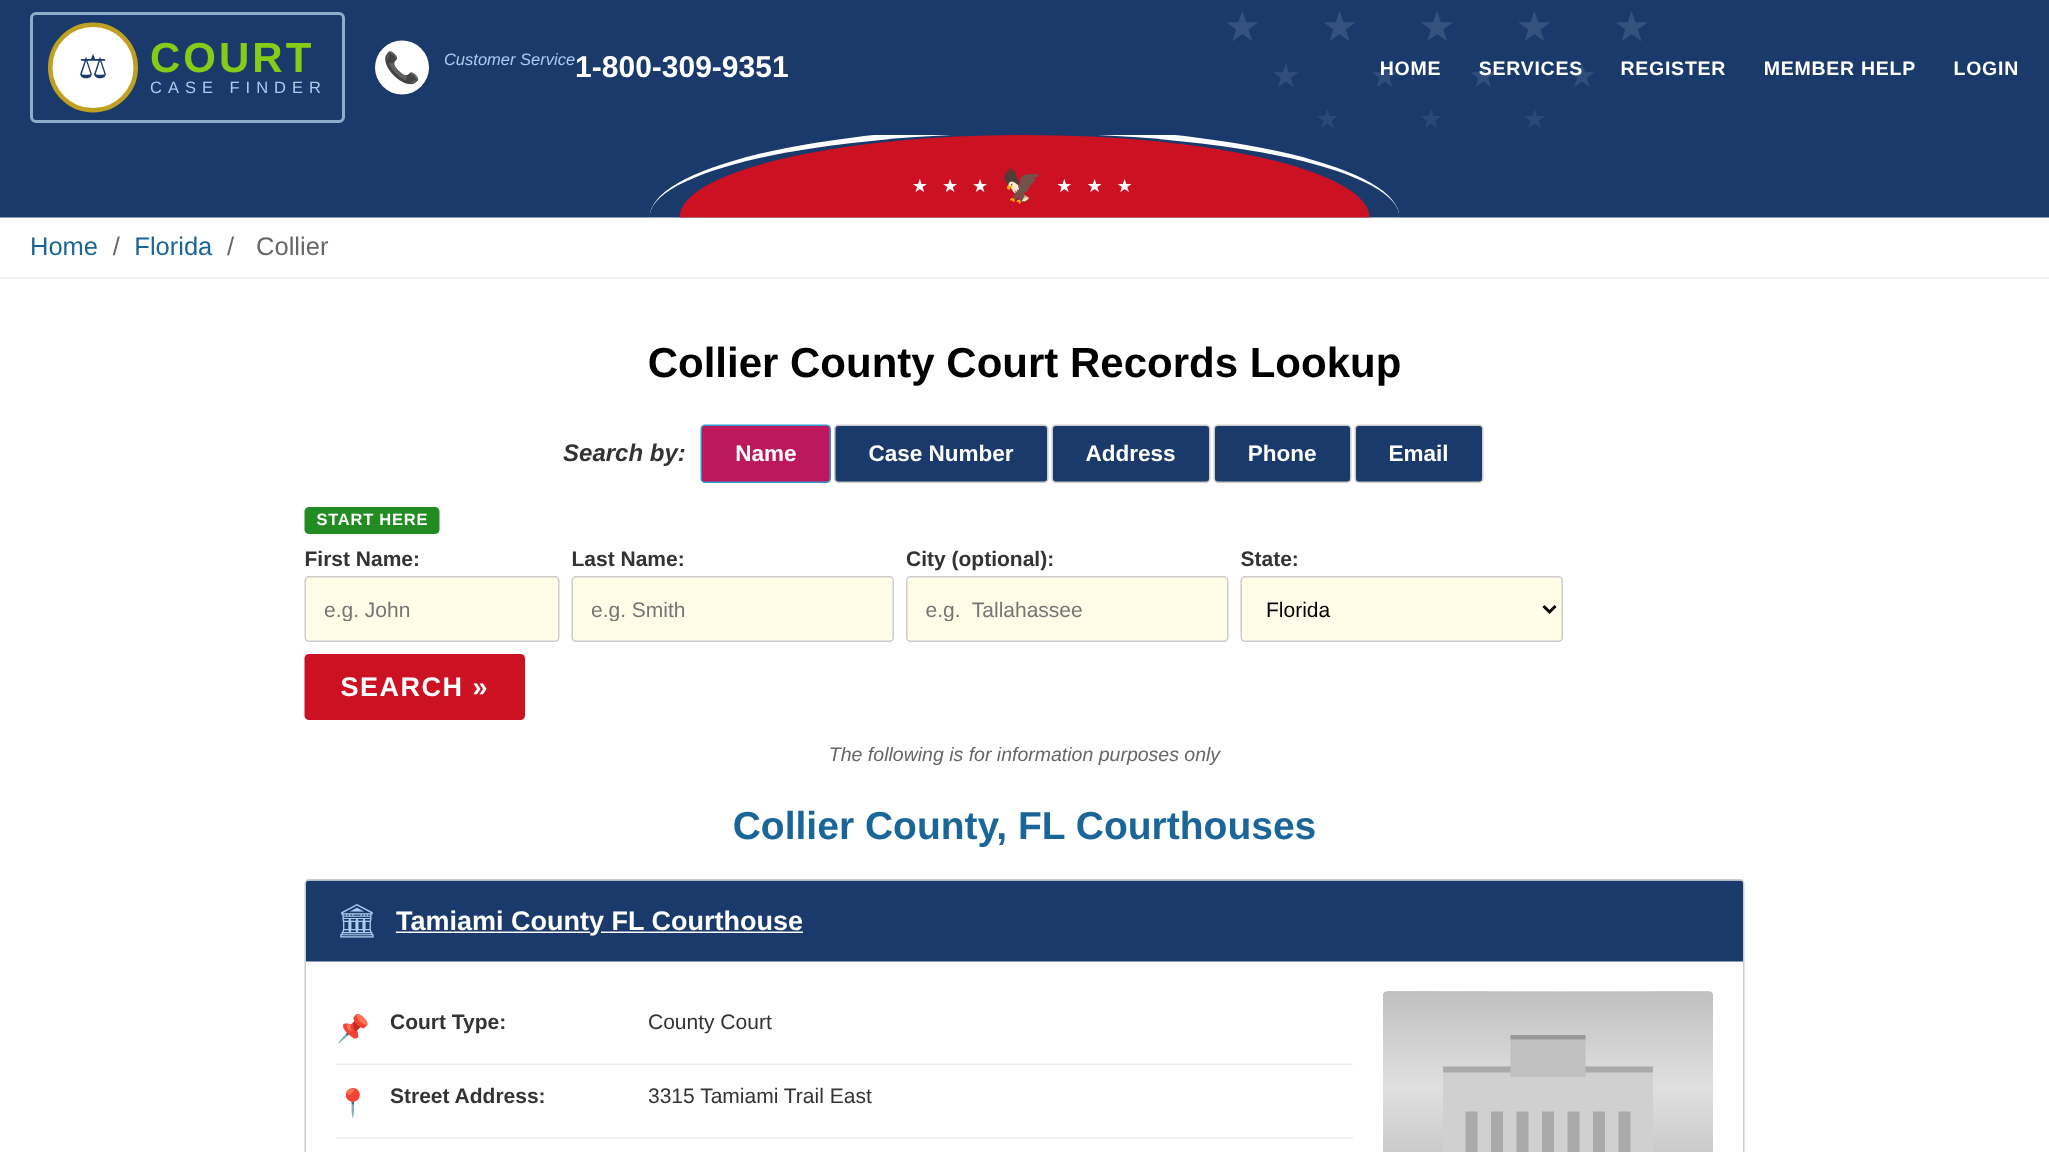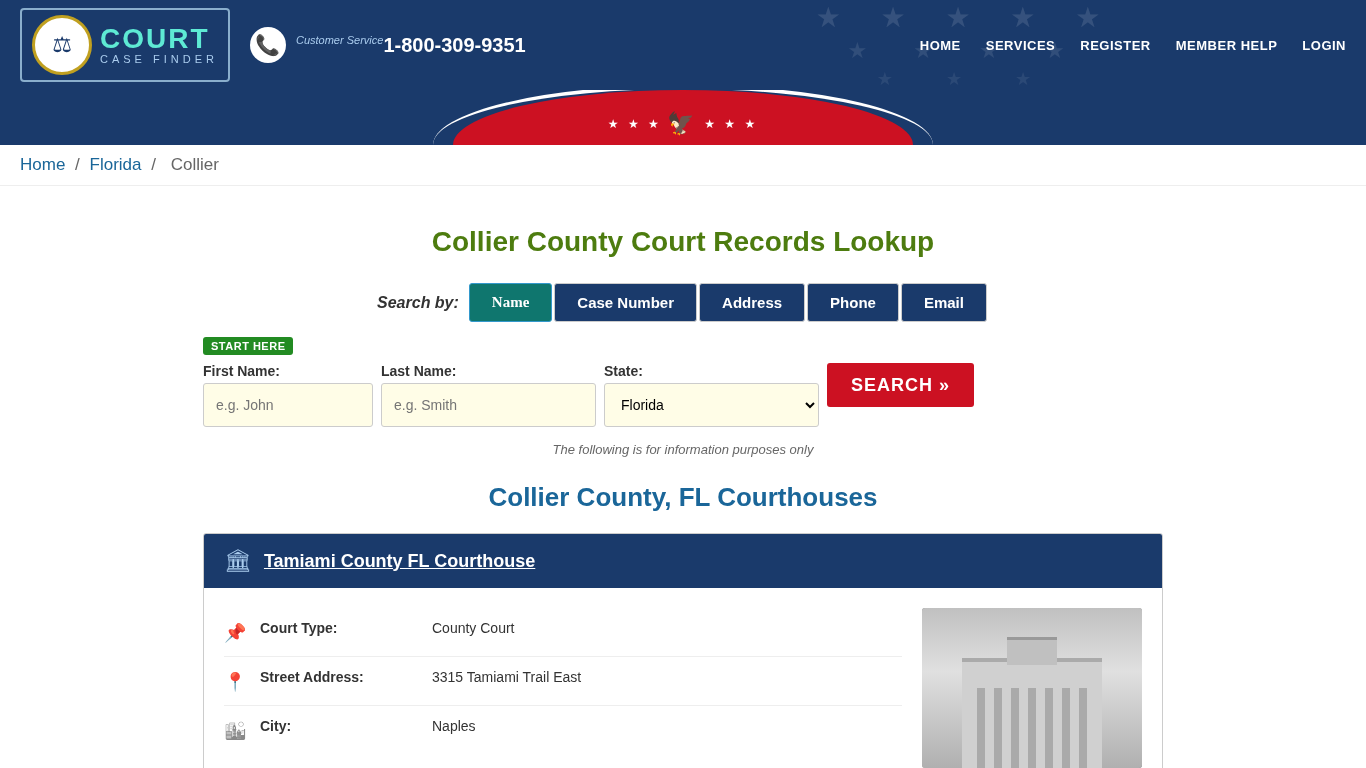--- a/index.html
+++ b/index.html
@@ -43,21 +43,21 @@
       color: #1a3a6b;
       margin-right: 8px;
     }
     .logo-text {
       display: flex;
       flex-direction: column;
     }
     .logo-court {
       font-size: 28px;
       font-weight: 900;
-      color: #5eead4;
+      color: #84cc16;
       letter-spacing: 2px;
       line-height: 1;
     }
     .logo-case-finder {
       font-size: 11px;
       color: #aaccee;
       letter-spacing: 4px;
       text-transform: uppercase;
     }
     .customer-service {
@@ -135,21 +135,21 @@
     .main-content {
       max-width: 1000px;
       margin: 0 auto;
       padding: 20px;
     }
 
     .page-title {
       text-align: center;
       font-size: 28px;
       font-weight: bold;
-      color: #4d7c0f;
+      color: #000000;
       margin: 20px 0 25px;
     }
 
     
     .search-by-row {
       display: flex;
       align-items: center;
       justify-content: center;
       gap: 0;
       margin-bottom: 15px;
@@ -167,23 +167,22 @@
       cursor: pointer;
       font-size: 15px;
       font-weight: bold;
       text-decoration: none;
       color: #fff;
       background: #1a3a6b;
       margin-right: 2px;
       border-radius: 3px;
     }
     .search-tab.active {
-      background: #0f766e;
+      background: #be185d;
       border-color: #3399cc;
-      font-family: Liberation Serif, serif;
     }
 
     
     .start-here {
       display: inline-block;
       background: #228B22;
       color: #fff;
       font-size: 11px;
       font-weight: bold;
       padding: 3px 8px;
@@ -433,20 +432,24 @@
   </div>
 
   <div class="search-form">
     <div class="form-group">
       <label>First Name:</label>
       <input type="text" class="form-input first-name-field" placeholder="e.g. John" style="">
     </div>
     <div class="form-group">
       <label>Last Name:</label>
       <input type="text" class="form-input last-name-field" placeholder="e.g. Smith" style="">
+    </div>
+    <div class="form-group">
+      <label>City (optional):</label>
+      <input type="text" class="form-input city-field" placeholder="e.g.  Tallahassee" style="">
     </div>
     <div class="form-group">
       <label>State:</label>
       <select class="state-select">
         <option value="florida">Florida</option>
         <option value="alabama">Alabama</option>
         <option value="georgia">Georgia</option>
         <option value="texas">Texas</option>
         <option value="california">California</option>
       </select>

